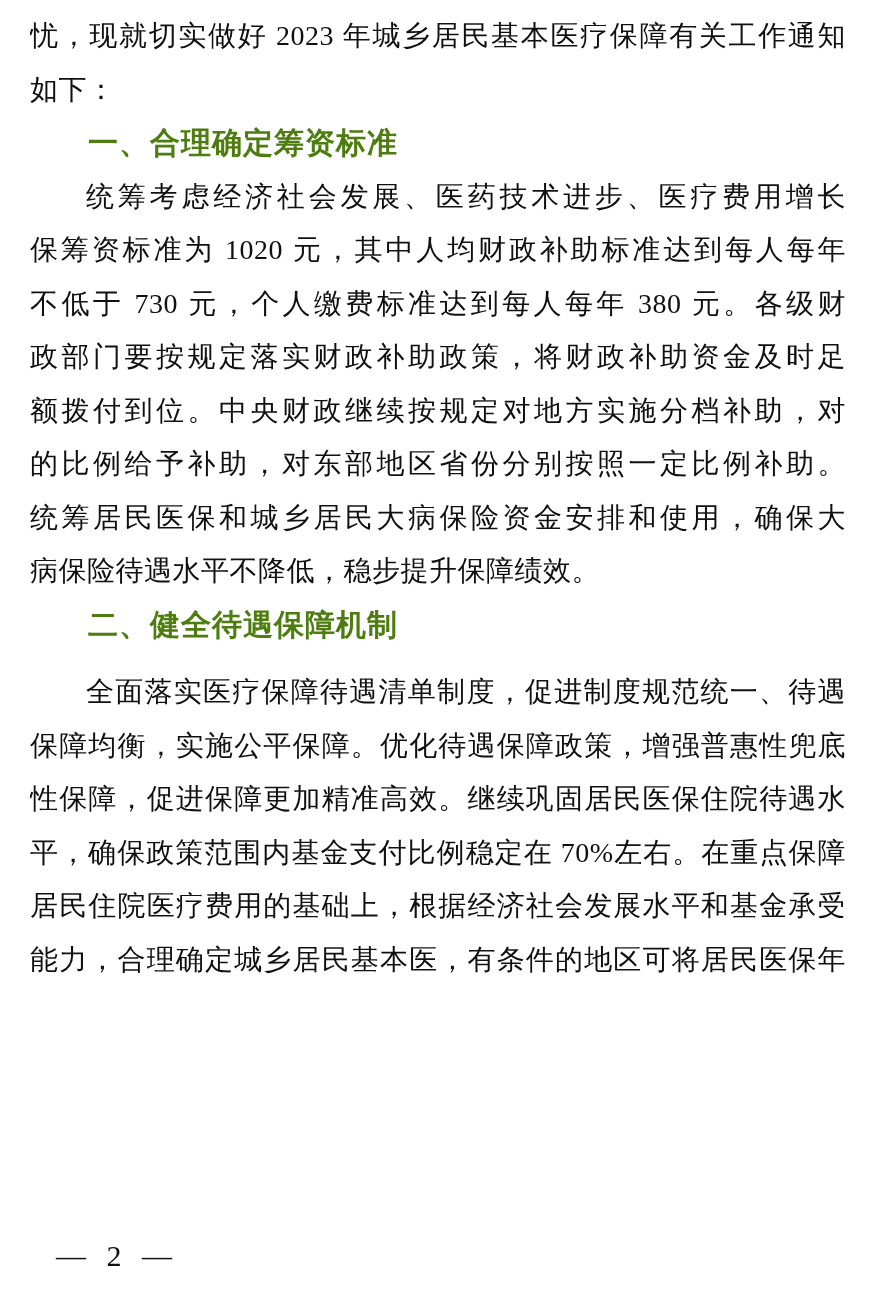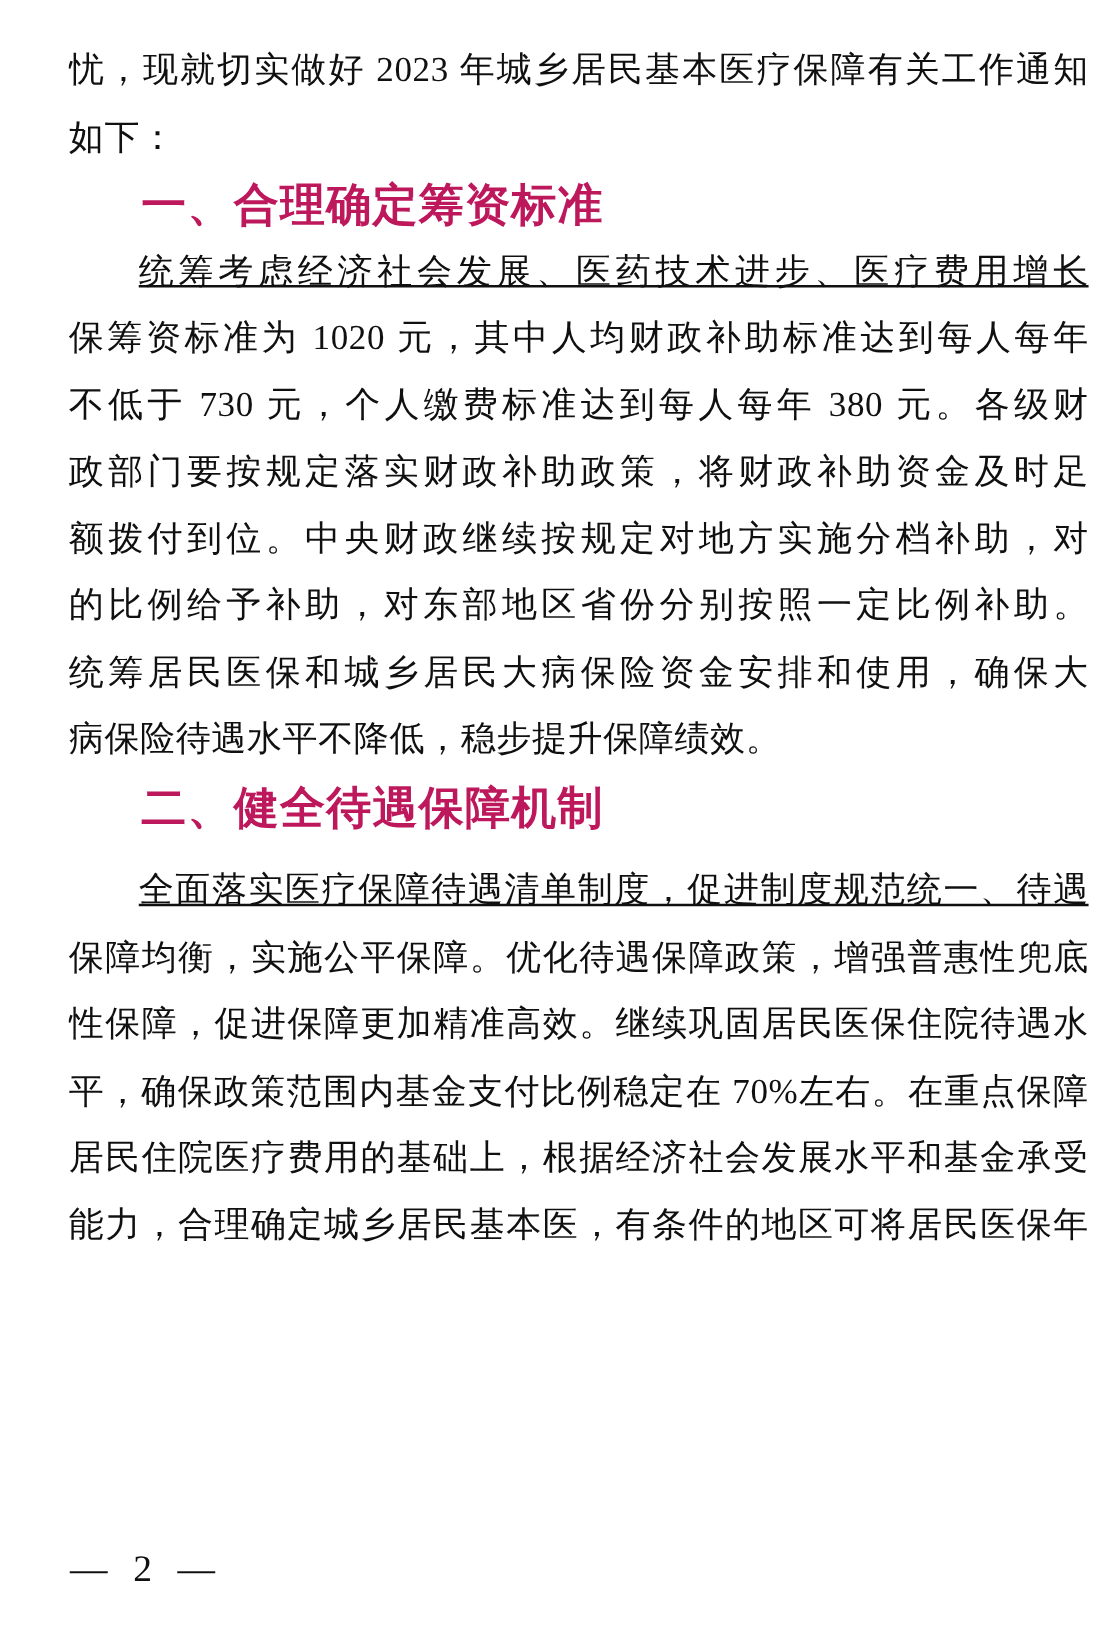--- a/index.html
+++ b/index.html
@@ -11,54 +11,52 @@
     height: 1314px;
     background: #ffffff;
     position: relative;
     overflow: hidden;
     font-family: "Liberation Serif", "DejaVu Serif", serif;
     color: #101010;
   }
   .doc {
     position: absolute;
     left: 30px;
-    top: 30px;
+    top: 9px;
     width: 816px;
-    margin-left: 25px;
   }
   .ln {
     font-size: 28px;
     height: 53.5px;
     line-height: 53.5px;
     text-align: justify;
     text-align-last: justify;
     text-justify: inter-character;
     letter-spacing: 0.5px;
     white-space: normal;
     overflow: hidden;
   }
   .ln-left {
     text-align: left;
     text-align-last: left;
   }
   .ln-indent {
     text-indent: 56px;
-    text-decoration: underline;
   }
   .heading {
     font-family: "Liberation Sans", "DejaVu Sans", sans-serif;
     font-weight: 700;
-    font-size: 36px;
+    font-size: 30px;
     height: 53.5px;
     line-height: 53.5px;
     padding-left: 58px;
     text-align: right;
     text-align-last: left;
     letter-spacing: 1px;
-    color: #be185d;
+    color: #4d7c0f;
   }
   .heading-gap {
     margin-bottom: 14px;
   }
   .footer {
     position: absolute;
     left: 56px;
     top: 1238px;
     font-size: 30px;
     line-height: 36px;

